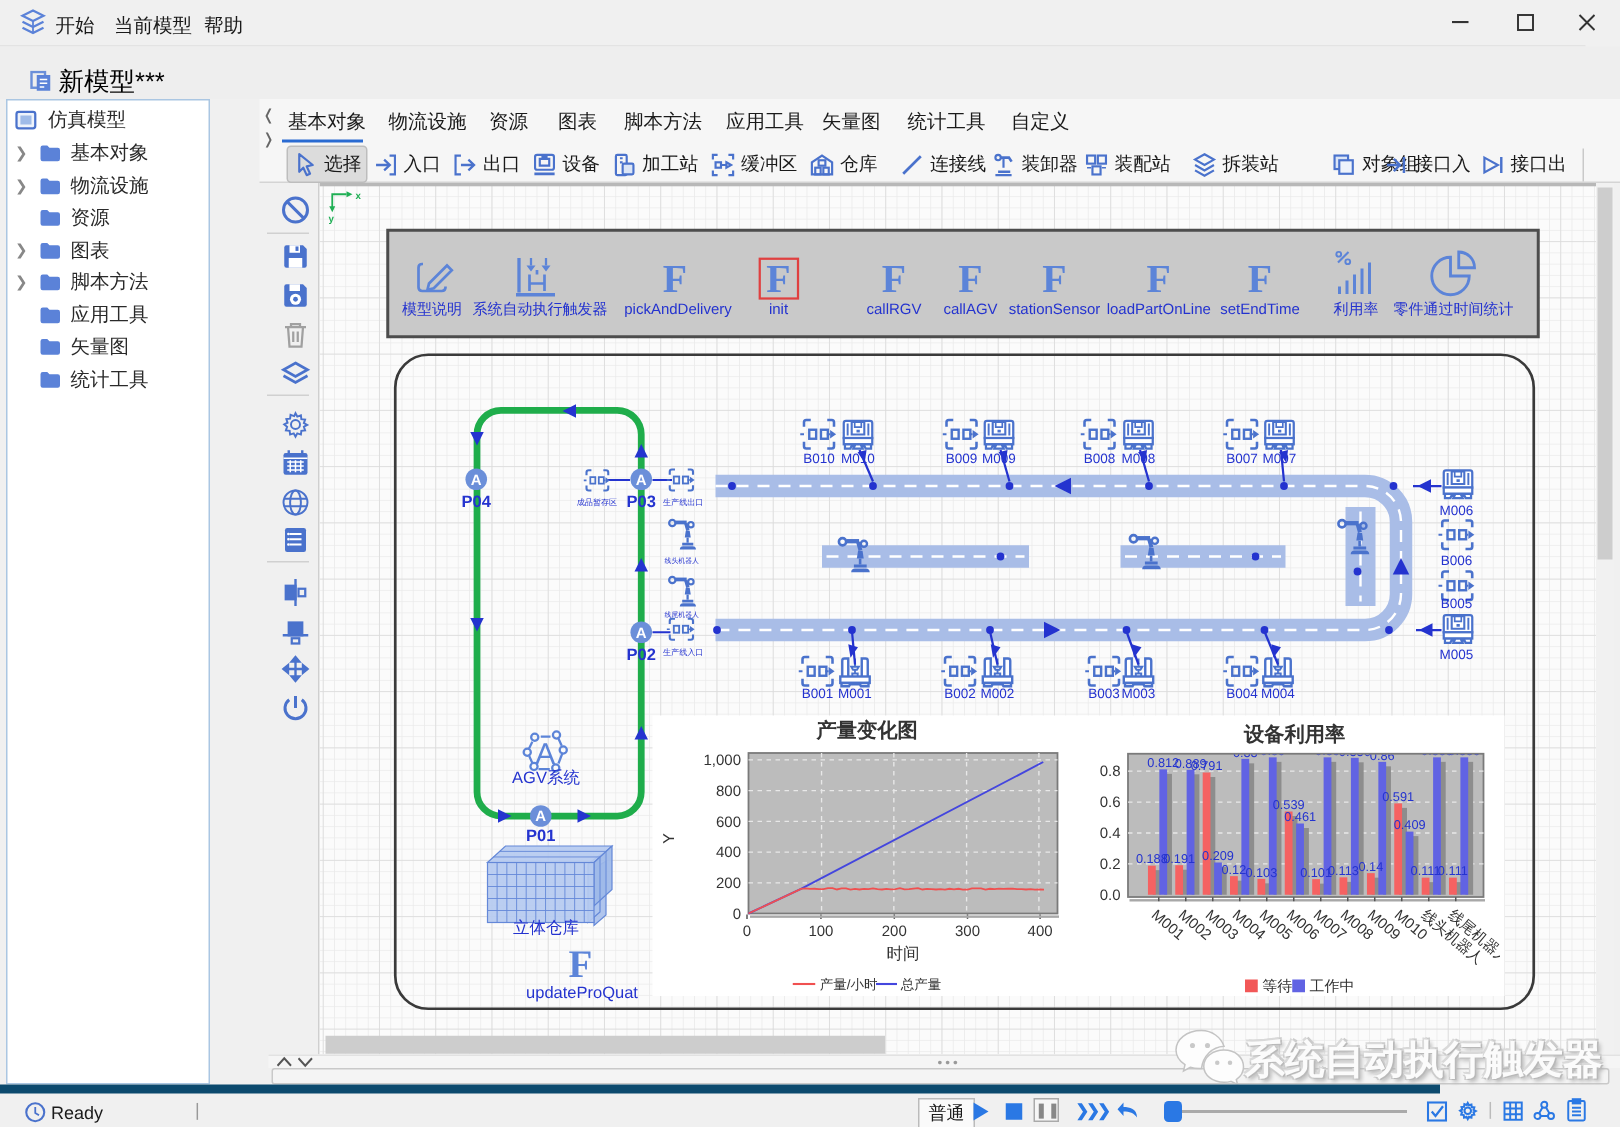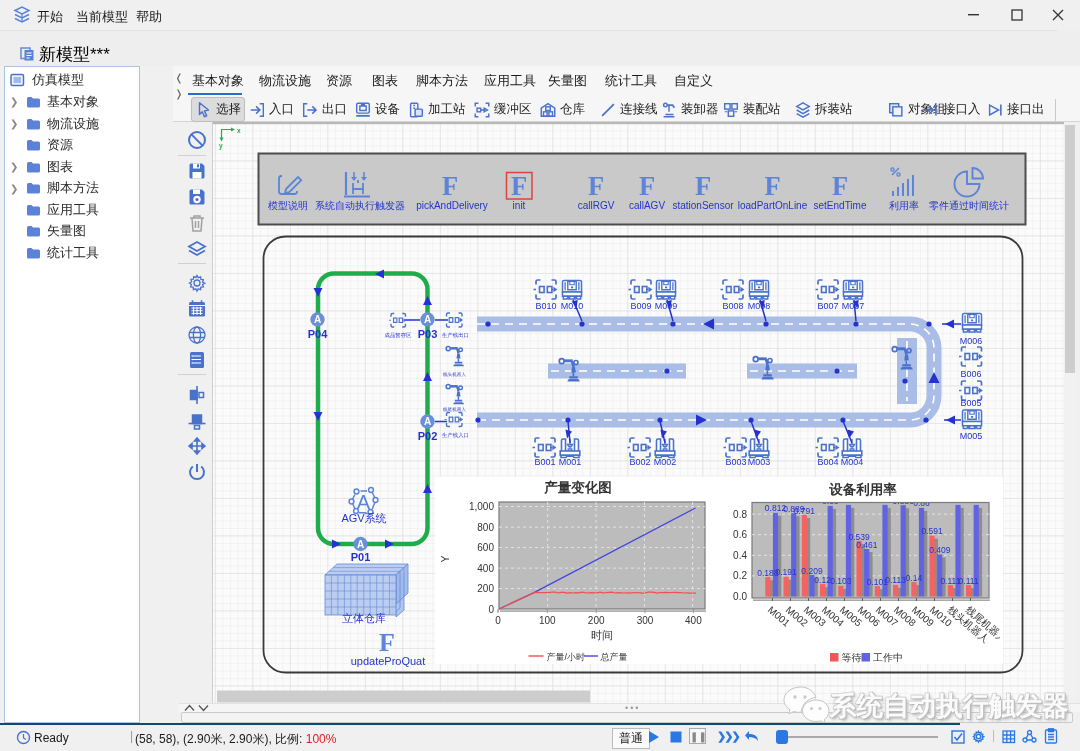--- a/index.html
+++ b/index.html
@@ -14,21 +14,21 @@
 #sidebar{position:absolute;left:4px;top:66px;width:136px;height:657px;background:#ffffff;border:1px solid #aac6e2;font-size:13px;color:#2a2a2a;}
 .treerow{position:absolute;left:0;height:21px;display:flex;align-items:center;}
 .tchev{color:#888;font-size:10px;width:10px;display:inline-block;}
 #ribbon{position:absolute;left:173px;top:66px;width:907px;height:56px;background:#f6f6f6;border-bottom:1px solid #d4d4d4;}
 .rtab{position:absolute;top:6px;font-size:13px;color:#1a1a1a;}
 .ritem{position:absolute;top:31px;height:25px;display:flex;align-items:center;font-size:12.5px;color:#1a1a1a;}
 .ritem svg{margin-right:3px;}
 #vtoolbar{position:absolute;left:173px;top:122px;width:40px;height:581px;background:#f0f0f0;border-right:1px solid #cfcfcf;}
 .vicon{position:absolute;left:10px;width:28px;height:26px;display:flex;align-items:center;justify-content:center;}
 .vsep{position:absolute;left:5px;width:28px;border-top:1px solid #d0d0d0;}
-#statusbar{position:absolute;left:0;top:723px;width:960px;height:28px;background:#f0f0f0;border-top:2px solid #0c4a6e;font-size:12px;color:#1a1a1a;}
+#statusbar{position:absolute;left:0;top:723px;width:960px;height:28px;background:#f0f0f0;border-top:6px solid #0c4a6e;font-size:12px;color:#1a1a1a;}
 #botpanel{position:absolute;left:181px;top:712px;width:892px;height:11px;background:#f4f4f4;border:1px solid #c9c9c9;border-radius:2px;}
 #wm{position:absolute;left:830px;top:688px;font-size:26.5px;font-weight:bold;color:#fbfbfb;letter-spacing:0px;text-shadow:1px 1px 0 #b9b9b9,-1px -1px 0 #d9d9d9,1px -1px 0 #cccccc,-1px 1px 0 #cccccc,2px 2px 3px #b0b0b0;white-space:nowrap;}
 </style></head><body>
 
 <div id="titlebar">
 <svg class="abs" style="left:11px;top:4px" width="22" height="22" viewBox="0 0 22 22">
       <g stroke="#5b82d8" stroke-width="1.5" fill="none">
         <path d="M4 6.5 L11 3 L18 6.5 L11 10 Z"></path>
         <path d="M4 10.5 L11 14 L18 10.5 M4 14.5 L11 18 L18 14.5"></path>
         <path d="M11 10 V18" stroke-width="1.2"></path>
@@ -924,21 +924,20 @@
     <circle cx="40" cy="24.5" r="1.5" fill="#c9c9c9"></circle>
 </svg>
 <div id="wm">系统自动执行触发器</div>
 <div id="statusbar">
 <svg class="abs" style="left:16px;top:5px" width="15" height="15" viewBox="0 0 15 15">
       <circle cx="7.5" cy="7.5" r="6" fill="none" stroke="#4a72cc" stroke-width="1.4"></circle>
       <path d="M7.5 4 V8 L10 9.5" stroke="#4a72cc" stroke-width="1.2" fill="none"></path>
     </svg>
 <span class="abs" style="left:34px;top:6px">Ready</span>
 <span class="abs" style="left:130px;top:4px;color:#999">|</span>
-<span class="abs" style="left:135px;top:6px">(58, 58), (2.90米, 2.90米), 比例: <span style="color:#e02020">100%</span></span>
 <span class="abs" style="left:612px;top:3px;border:1px solid #bbb;padding:1px 6px;background:#fafafa;font-size:12px">普通</span>
 <svg class="abs" style="left:647px;top:5px" width="14" height="14">
       <path d="M2 1 L12 7 L2 13 Z" fill="#2a78e4"></path>
     </svg>
 <svg class="abs" style="left:669px;top:5px" width="14" height="14">
       <rect x="1.5" y="1.5" width="11" height="11" fill="#2a78e4"></rect>
     </svg>
 <span class="abs" style="left:689px;top:3px;border:1px solid #aaa;background:#f6f6f6;width:17px;height:16px;text-align:center;color:#888;font-size:10px;line-height:15px">❚❚</span>
 <span class="abs" style="left:717px;top:5px;color:#2a78e4;font-size:11px;letter-spacing:-2px;font-weight:bold">❯❯❯</span>
 <svg class="abs" style="left:744px;top:5px" width="16" height="13" viewBox="0 0 16 13">

